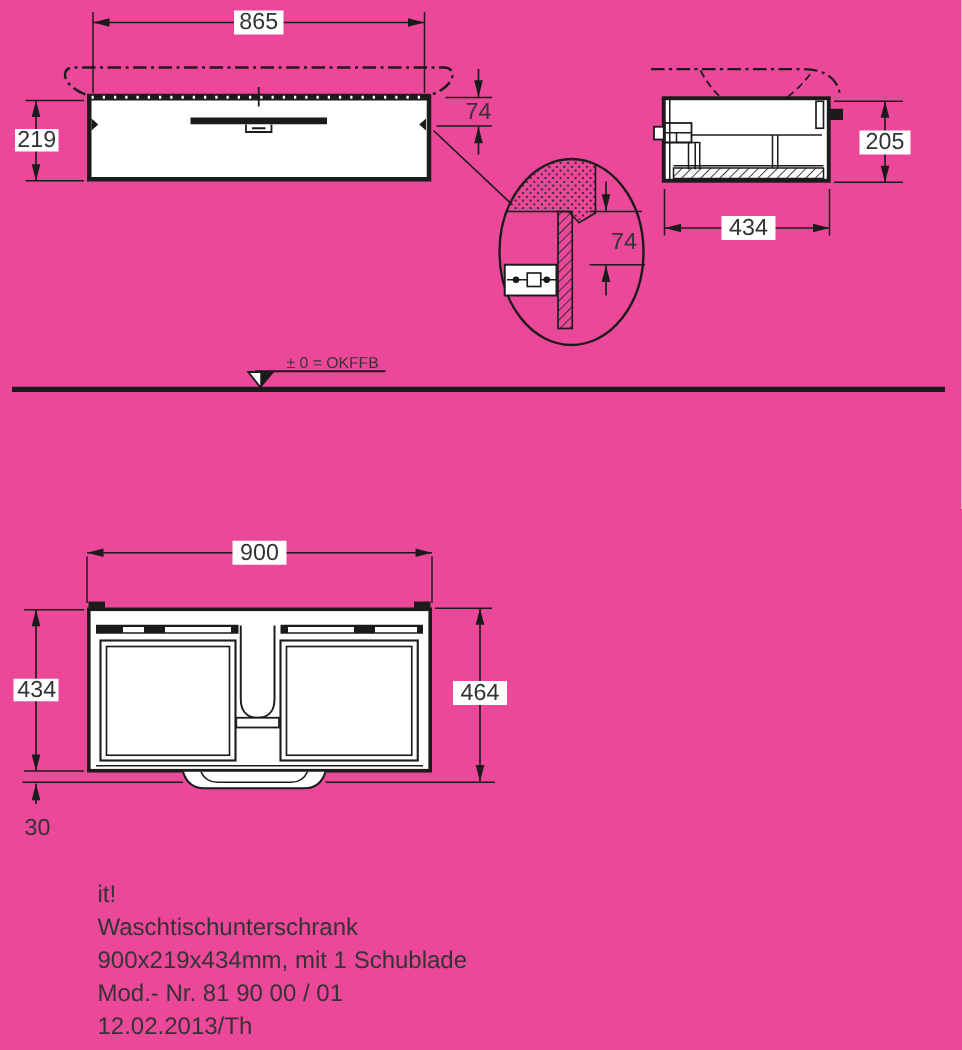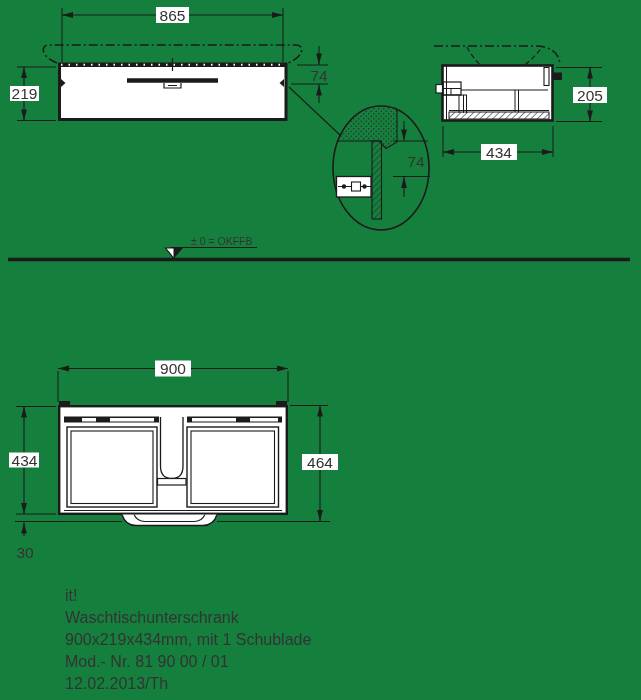--- a/index.html
+++ b/index.html
@@ -1,17 +1,17 @@
 <!DOCTYPE html>
 <html><head>
 <meta charset="utf-8">
 <style>
   html,body{margin:0;padding:0;background:#fff;}
   #stage{
-    position:relative;width:641px;height:700px;background:#15803d;overflow:hidden;
+    position:relative;width:641px;height:700px;background:#ec4899;overflow:hidden;
     font-family:"Liberation Sans",sans-serif;
   }
   svg text{font-family:"Liberation Sans",sans-serif;fill:#333;}
   .dim-label{font-size:15.5px;}
   .small-label{font-size:10.5px;}
   .title-line{font-size:16px;}
 </style>
 </head>
 <body>
 

